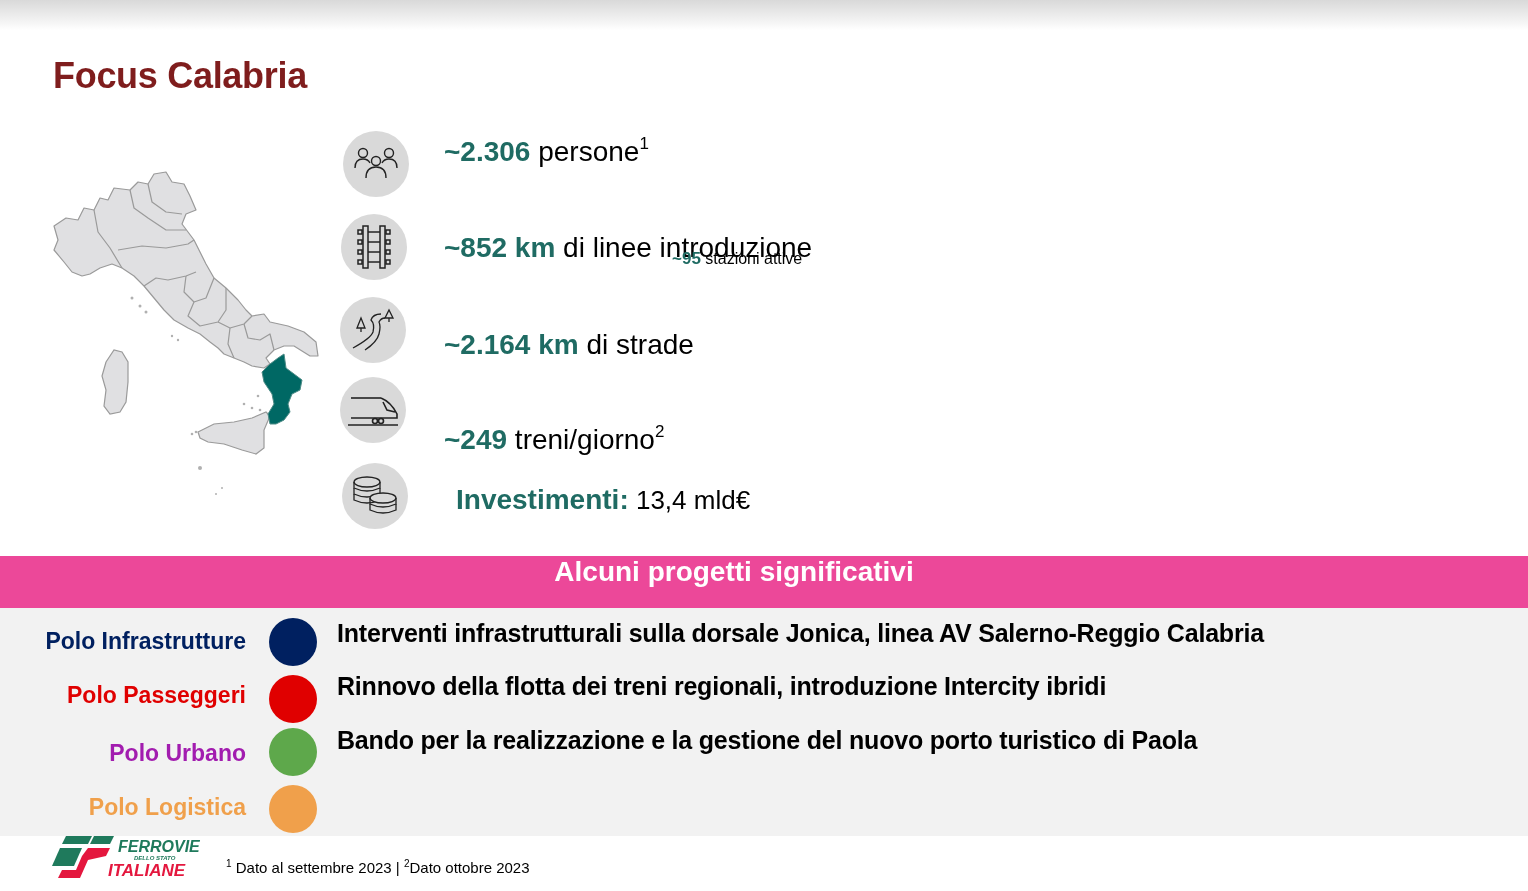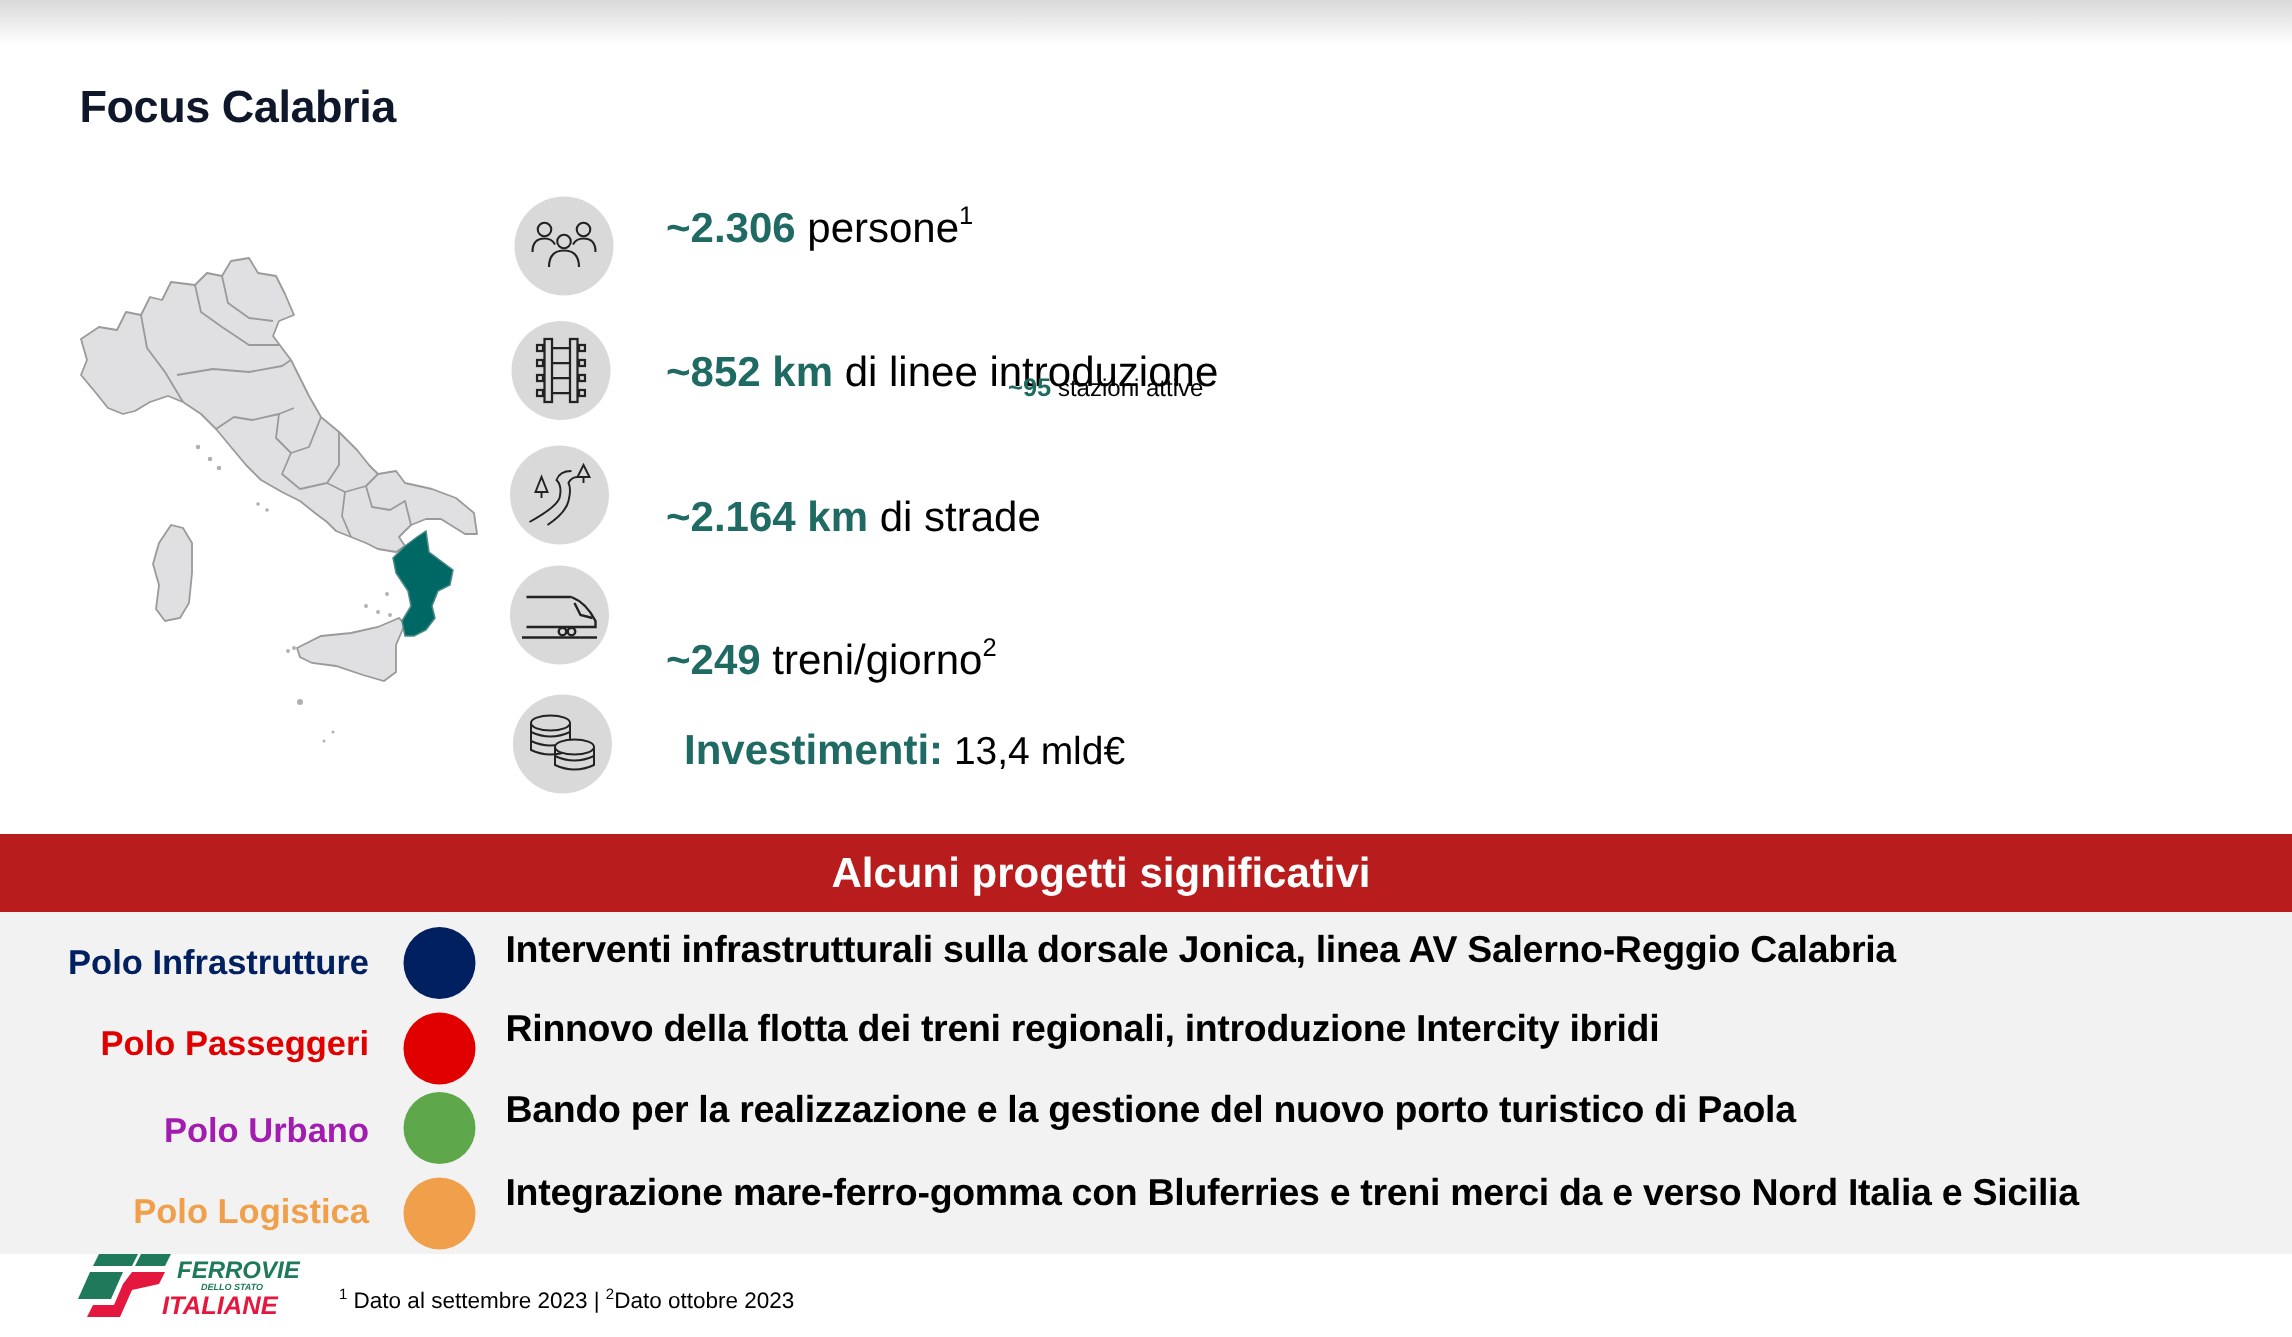--- a/index.html
+++ b/index.html
@@ -6,21 +6,21 @@
     html, body { width: 1528px; height: 891px; overflow: hidden; background: #ffffff; }
     body { position: relative; font-family: "Liberation Sans", "DejaVu Sans", sans-serif; color: #000; }
 
     .top-shade {
       position: absolute; left: 0; top: 0; width: 1528px; height: 30px;
       background: linear-gradient(to bottom, #d9d9d9 0%, #f3f3f3 70%, #ffffff 100%);
     }
 
     .page-title {
       position: absolute; left: 53px; top: 55px;
-      font-size: 30px; font-weight: bold; color: #0f172a; letter-spacing: -0.3px;
+      font-size: 36px; font-weight: bold; color: #7f1d1d; letter-spacing: -0.3px;
       font-family: "Liberation Sans", sans-serif;
     }
 
     .map { position: absolute; left: 48px; top: 168px; width: 280px; height: 330px; }
 
     .stat-icon {
       position: absolute; width: 66px; height: 66px; border-radius: 50%;
       background: #d9d9d9; display: flex; align-items: center; justify-content: center;
     }
     .stat-text {
@@ -29,21 +29,21 @@
     }
     .stat-text .hl { color: #1f6b63; font-weight: bold; }
     .stat-text sup { font-size: 17px; vertical-align: super; line-height: 0; position: relative; top: -2px; }
     .overlap-text {
       position: absolute; left: 672px; top: 249px; font-size: 16px; white-space: nowrap; color: #000;
     }
     .overlap-text .hl { color: #1f6b63; font-weight: bold; font-size: 17px; }
 
     .band {
       position: absolute; left: 0; top: 556px; width: 1528px; height: 52px;
-      background: #b91c1c; display: flex; align-items: center; justify-content: center;
+      background: #ec4899; display: flex; justify-content: center;
     }
     .band-title { color: #fff; font-size: 28px; font-weight: bold; margin-left: -60px; }
 
     .projects-panel {
       position: absolute; left: 0; top: 608px; width: 1528px; height: 228px;
       background: #f2f2f2;
     }
     .proj-row { position: absolute; left: 0; width: 1528px; height: 50px; }
     .polo-label {
       position: absolute; right: 1282px; font-size: 23px; font-weight: bold; white-space: nowrap;
@@ -202,21 +202,20 @@
     <span class="proj-text" style="top:-3px;">Rinnovo della flotta dei treni regionali, introduzione Intercity ibridi</span>
   </div>
   <div class="proj-row" style="top:120px;">
     <span class="polo-label" style="top:12px; color:#a21caf;">Polo Urbano</span>
     <span class="polo-dot" style="top:0; background:#5ea84b;"></span>
     <span class="proj-text" style="top:-2px;">Bando per la realizzazione e la gestione del nuovo porto turistico di Paola</span>
   </div>
   <div class="proj-row" style="top:177px;">
     <span class="polo-label" style="top:9px; color:#f0a04b;">Polo Logistica</span>
     <span class="polo-dot" style="top:0; background:#f0a04b;"></span>
-    <span class="proj-text" style="top:-4px;">Integrazione mare-ferro-gomma con Bluferries e treni merci da e verso Nord Italia e Sicilia</span>
   </div>
 </div>
 
 <svg class="logo" viewBox="0 0 170 42">
   <g>
     <polygon points="14,0 40,0 36,8 10,8" fill="#1f7a5c"></polygon>
     <polygon points="42,0 62,0 58,8 38,8" fill="#1f7a5c"></polygon>
     <polygon points="8,12 30,12 22,30 0,30" fill="#1f7a5c"></polygon>
     <polygon points="36,12 58,12 54,20 36,24 28,42 6,42 10,34 24,34 30,20" fill="#e4173e"></polygon>
   </g>

